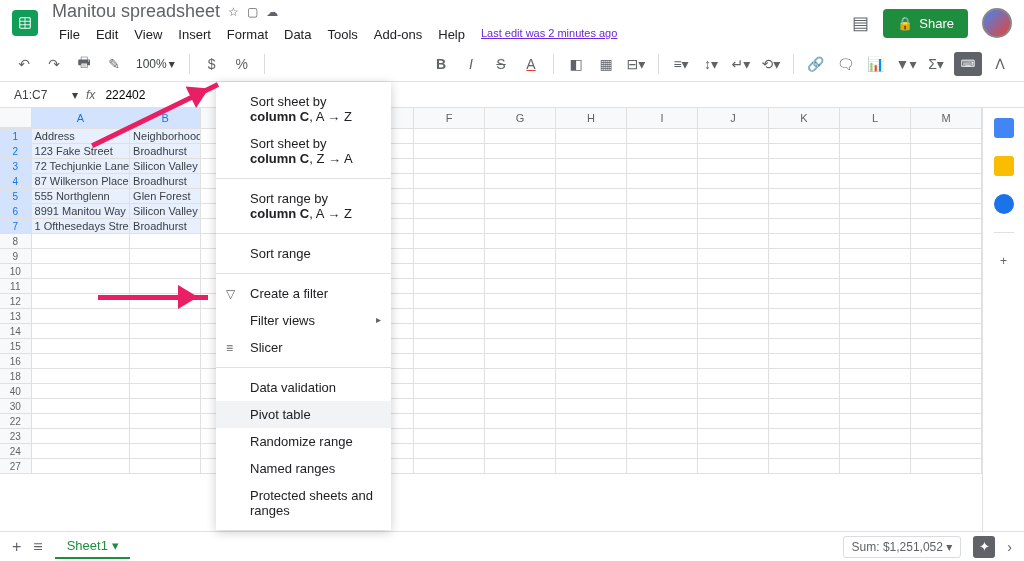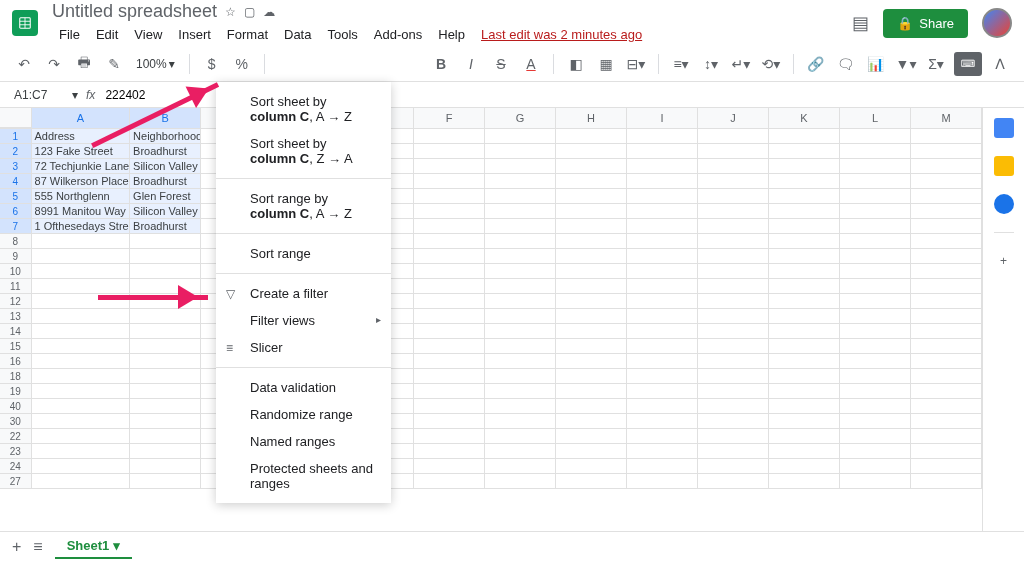--- a/index.html
+++ b/index.html
@@ -7,21 +7,21 @@
 
 .topbar { display: flex; align-items: center; padding: 6px 12px; height: 46px; }
 .logo { width: 26px; height: 26px; background: #0f9d58; border-radius: 4px; display: flex; align-items: center; justify-content: center; margin-right: 14px; }
 .logo svg { width: 14px; height: 14px; }
 .title-area { flex: 1; }
 .doc-title { font-size: 18px; color: #5f6368; display: inline-block; margin-right: 8px; }
 .title-icons { display: inline-flex; gap: 8px; color: #5f6368; vertical-align: middle; }
 .title-icons span { cursor: pointer; }
 .menubar { display: flex; gap: 2px; margin-top: 2px; }
 .menubar .menu-item { padding: 3px 7px; font-size: 13px; color: #202124; cursor: pointer; border-radius: 3px; }
-.last-edit { color: #b91c1c; font-size: 13px; text-decoration: underline; padding: 3px 7px; cursor: pointer; }
+.last-edit { color: #6d28d9; font-size: 11px; text-decoration: underline; padding: 3px 7px; cursor: pointer; }
 .right-area { display: flex; align-items: center; gap: 14px; }
 .comment-icon { color: #5f6368; font-size: 18px; cursor: pointer; }
 .share-btn { background: #1e8e3e; color: #fff; padding: 7px 14px; border-radius: 4px; font-size: 13px; font-weight: 500; cursor: pointer; display: flex; align-items: center; gap: 6px; }
 .avatar { width: 30px; height: 30px; border-radius: 50%; background: linear-gradient(135deg,#4285f4,#ea4335); border: 2px solid #888; }
 
 .toolbar { display: flex; align-items: center; padding: 4px 12px; border-bottom: 1px solid #e0e0e0; height: 36px; gap: 6px; }
 .toolbar .divider { width: 1px; height: 20px; background: #dadce0; margin: 0 4px; }
 .toolbar .tb-btn { width: 24px; height: 24px; display: flex; align-items: center; justify-content: center; color: #5f6368; cursor: pointer; border-radius: 3px; font-size: 14px; }
 .zoom-box { font-size: 12px; padding: 2px 4px; display: flex; align-items: center; gap: 2px; cursor: pointer; }
 .toolbar-right { margin-left: auto; }
@@ -53,42 +53,42 @@
 .data-menu .mi .icon-l { position: absolute; left: 10px; top: 7px; font-size: 12px; color: #5f6368; }
 .data-menu .mi .sub-arrow { position: absolute; right: 10px; top: 7px; font-size: 10px; color: #5f6368; }
 
 .arrow { position: absolute; z-index: 2000; pointer-events: none; }
 .arrow.a1 { left: 78px; top: 82px; width: 140px; height: 5px; background: #e91e63; transform: rotate(-26deg); transform-origin: right center; }
 .arrow.a1::after { content: ''; position: absolute; right: -2px; top: -10px; border: 12px solid transparent; border-left: 20px solid #e91e63; }
 .arrow.a2 { left: 98px; top: 295px; width: 110px; height: 5px; background: #e91e63; }
 .arrow.a2::after { content: ''; position: absolute; right: -2px; top: -10px; border: 12px solid transparent; border-left: 20px solid #e91e63; }
 
 .bottom-bar { height: 30px; border-top: 1px solid #e0e0e0; display: flex; align-items: center; padding: 0 12px; font-size: 13px; }
-.bottom-bar .sheet-tab { padding: 4px 12px; color: #1e8e3e; font-weight: 700; border-bottom: 2px solid #1e8e3e; cursor: pointer; display: flex; align-items: flex-start; gap: 4px; }
+.bottom-bar .sheet-tab { padding: 4px 12px; color: #1e8e3e; font-weight: 400; border-bottom: 2px solid #1e8e3e; cursor: pointer; display: flex; align-items: flex-start; gap: 4px; }
 .bottom-bar .tab-btn { color: #5f6368; cursor: pointer; margin-right: 12px; font-size: 16px; }
 .bottom-right { margin-left: auto; display: flex; align-items: center; gap: 12px; }
 .sum-box { font-size: 12px; color: #5f6368; border: 1px solid #dadce0; padding: 3px 8px; border-radius: 3px; cursor: pointer; }
 .explore-btn { width: 22px; height: 22px; background: #5f6368; border-radius: 3px; display: flex; align-items: center; justify-content: center; cursor: pointer; color: #fff; }
 .chev-right { color: #5f6368; cursor: pointer; font-size: 14px; }
 </style>
 </head>
 <body>
 
 <div class="topbar">
   <div class="logo">
     <svg viewBox="0 0 16 16" fill="#fff">
         <rect x="2" y="2" width="12" height="12" rx="1" fill="none" stroke="#fff" stroke-width="1.2"></rect>
         <line x1="2" y1="6" x2="14" y2="6" stroke="#fff" stroke-width="1"></line>
         <line x1="2" y1="10" x2="14" y2="10" stroke="#fff" stroke-width="1"></line>
         <line x1="8" y1="2" x2="8" y2="14" stroke="#fff" stroke-width="1"></line>
       </svg>
   </div>
   <div class="title-area">
     <div style="display:flex;align-items:center;">
-      <span class="doc-title">Untitled spreadsheet</span>
+      <span class="doc-title">Manitou spreadsheet</span>
       <span class="title-icons">
         <span>☆</span>
         <span>▢</span>
         <span>☁</span>
       </span>
     </div>
     <div class="menubar">
         <div class="menu-item">File</div>
         <div class="menu-item">Edit</div>
         <div class="menu-item">View</div>
@@ -443,36 +443,20 @@
         <div class="cell" style="width: 72px;"></div>
         <div class="cell" style="width: 72px;"></div>
         <div class="cell" style="width: 72px;"></div>
         <div class="cell" style="width: 72px;"></div>
         <div class="cell" style="width: 72px;"></div>
         <div class="cell" style="width: 72px;"></div>
         <div class="cell" style="width: 72px;"></div>
         <div class="cell" style="width: 72px;"></div>
       </div>
       <div class="row">
-        <div class="row-header">19</div>
-        <div class="cell" style="width: 100px;"></div>
-        <div class="cell" style="width: 72px;"></div>
-        <div class="cell" style="width: 72px;"></div>
-        <div class="cell" style="width: 72px;"></div>
-        <div class="cell" style="width: 72px;"></div>
-        <div class="cell" style="width: 72px;"></div>
-        <div class="cell" style="width: 72px;"></div>
-        <div class="cell" style="width: 72px;"></div>
-        <div class="cell" style="width: 72px;"></div>
-        <div class="cell" style="width: 72px;"></div>
-        <div class="cell" style="width: 72px;"></div>
-        <div class="cell" style="width: 72px;"></div>
-        <div class="cell" style="width: 72px;"></div>
-      </div>
-      <div class="row">
         <div class="row-header">40</div>
         <div class="cell" style="width: 100px;"></div>
         <div class="cell" style="width: 72px;"></div>
         <div class="cell" style="width: 72px;"></div>
         <div class="cell" style="width: 72px;"></div>
         <div class="cell" style="width: 72px;"></div>
         <div class="cell" style="width: 72px;"></div>
         <div class="cell" style="width: 72px;"></div>
         <div class="cell" style="width: 72px;"></div>
         <div class="cell" style="width: 72px;"></div>
@@ -577,25 +561,31 @@
     <div class="sep"></div>
     <div class="mi">Sort range by <b>column C</b>, A → Z</div>
     <div class="sep"></div>
     <div class="mi">Sort range</div>
     <div class="sep"></div>
     <div class="mi"><span class="icon-l">▽</span>Create a filter</div>
     <div class="mi">Filter views<span class="sub-arrow">▸</span></div>
     <div class="mi"><span class="icon-l">≡</span>Slicer</div>
     <div class="sep"></div>
     <div class="mi">Data validation</div>
+    <div class="mi highlighted">Pivot table</div>
     <div class="mi">Randomize range</div>
     <div class="mi">Named ranges</div>
     <div class="mi">Protected sheets and ranges</div>
   </div>
 
 <div class="arrow a1"></div>
 <div class="arrow a2"></div>
 
 <div class="bottom-bar">
   <span class="tab-btn">+</span>
   <span class="tab-btn">≡</span>
   <div class="sheet-tab"><span>Sheet1</span> ▾</div>
+  <div class="bottom-right">
+    <div class="sum-box"><span>Sum: $1,251,052</span> ▾</div>
+    <div class="explore-btn">✦</div>
+    <span class="chev-right">›</span>
+  </div>
 </div>
 
 </body></html>

